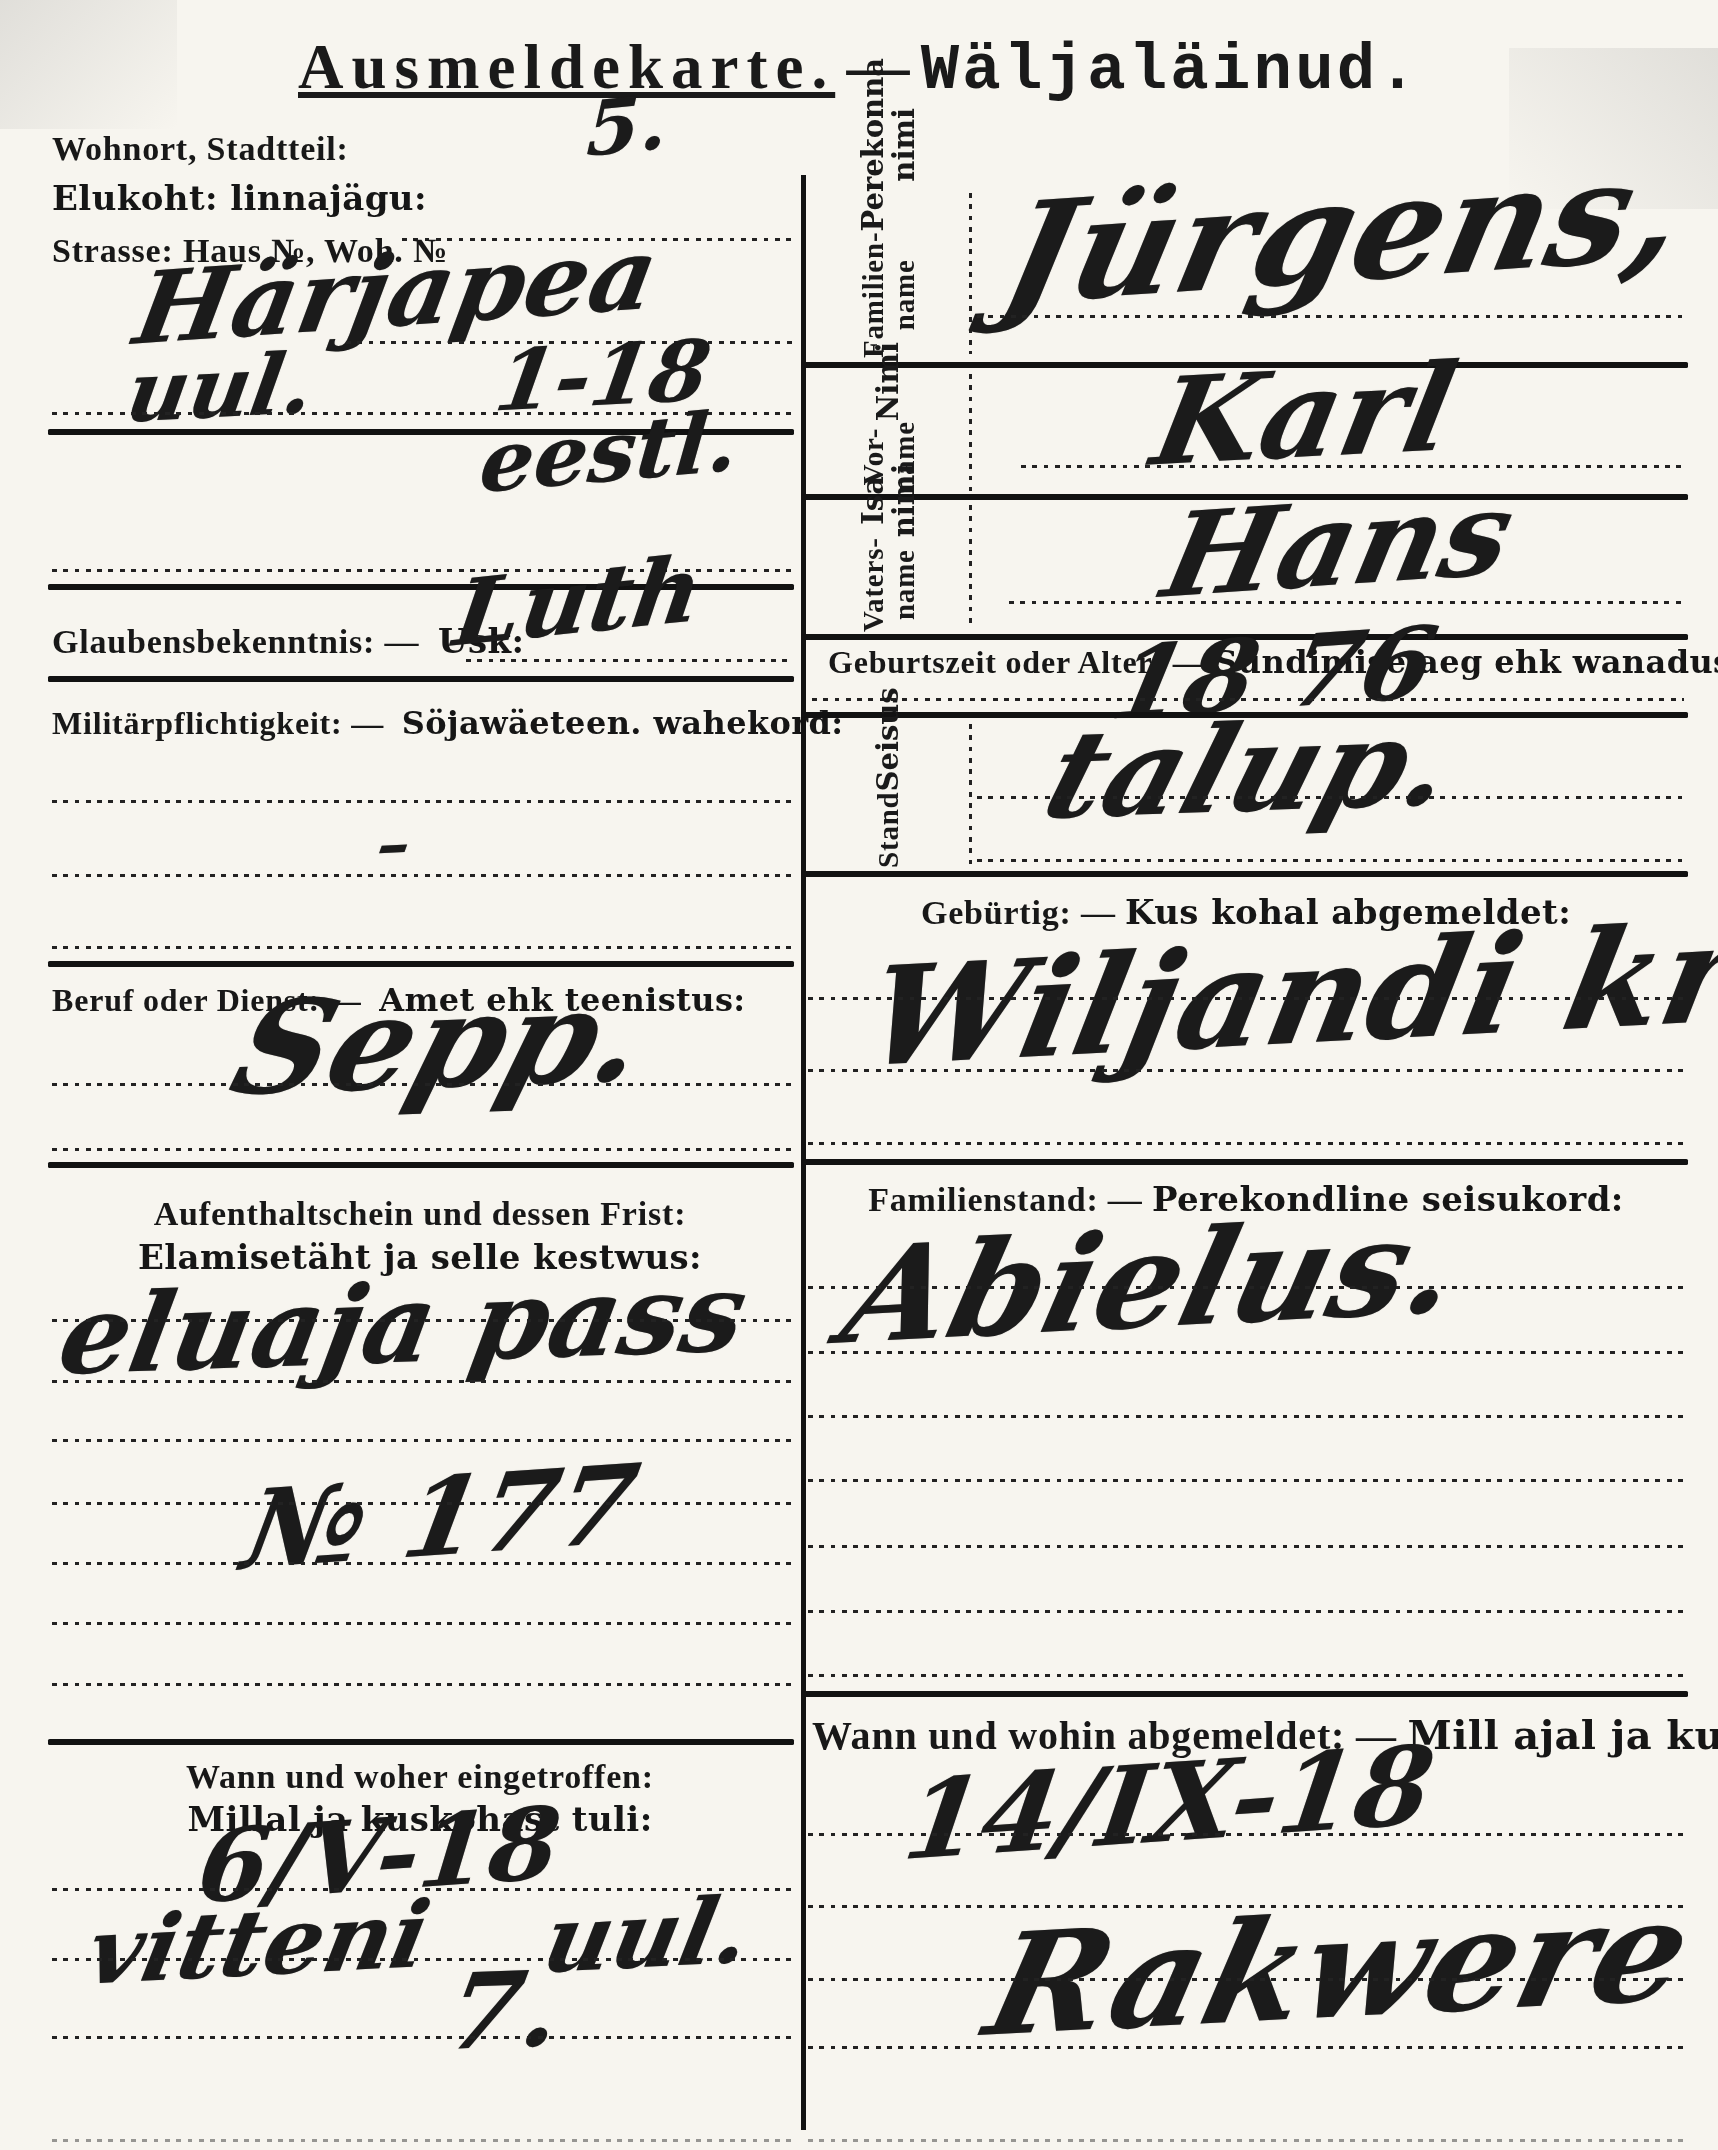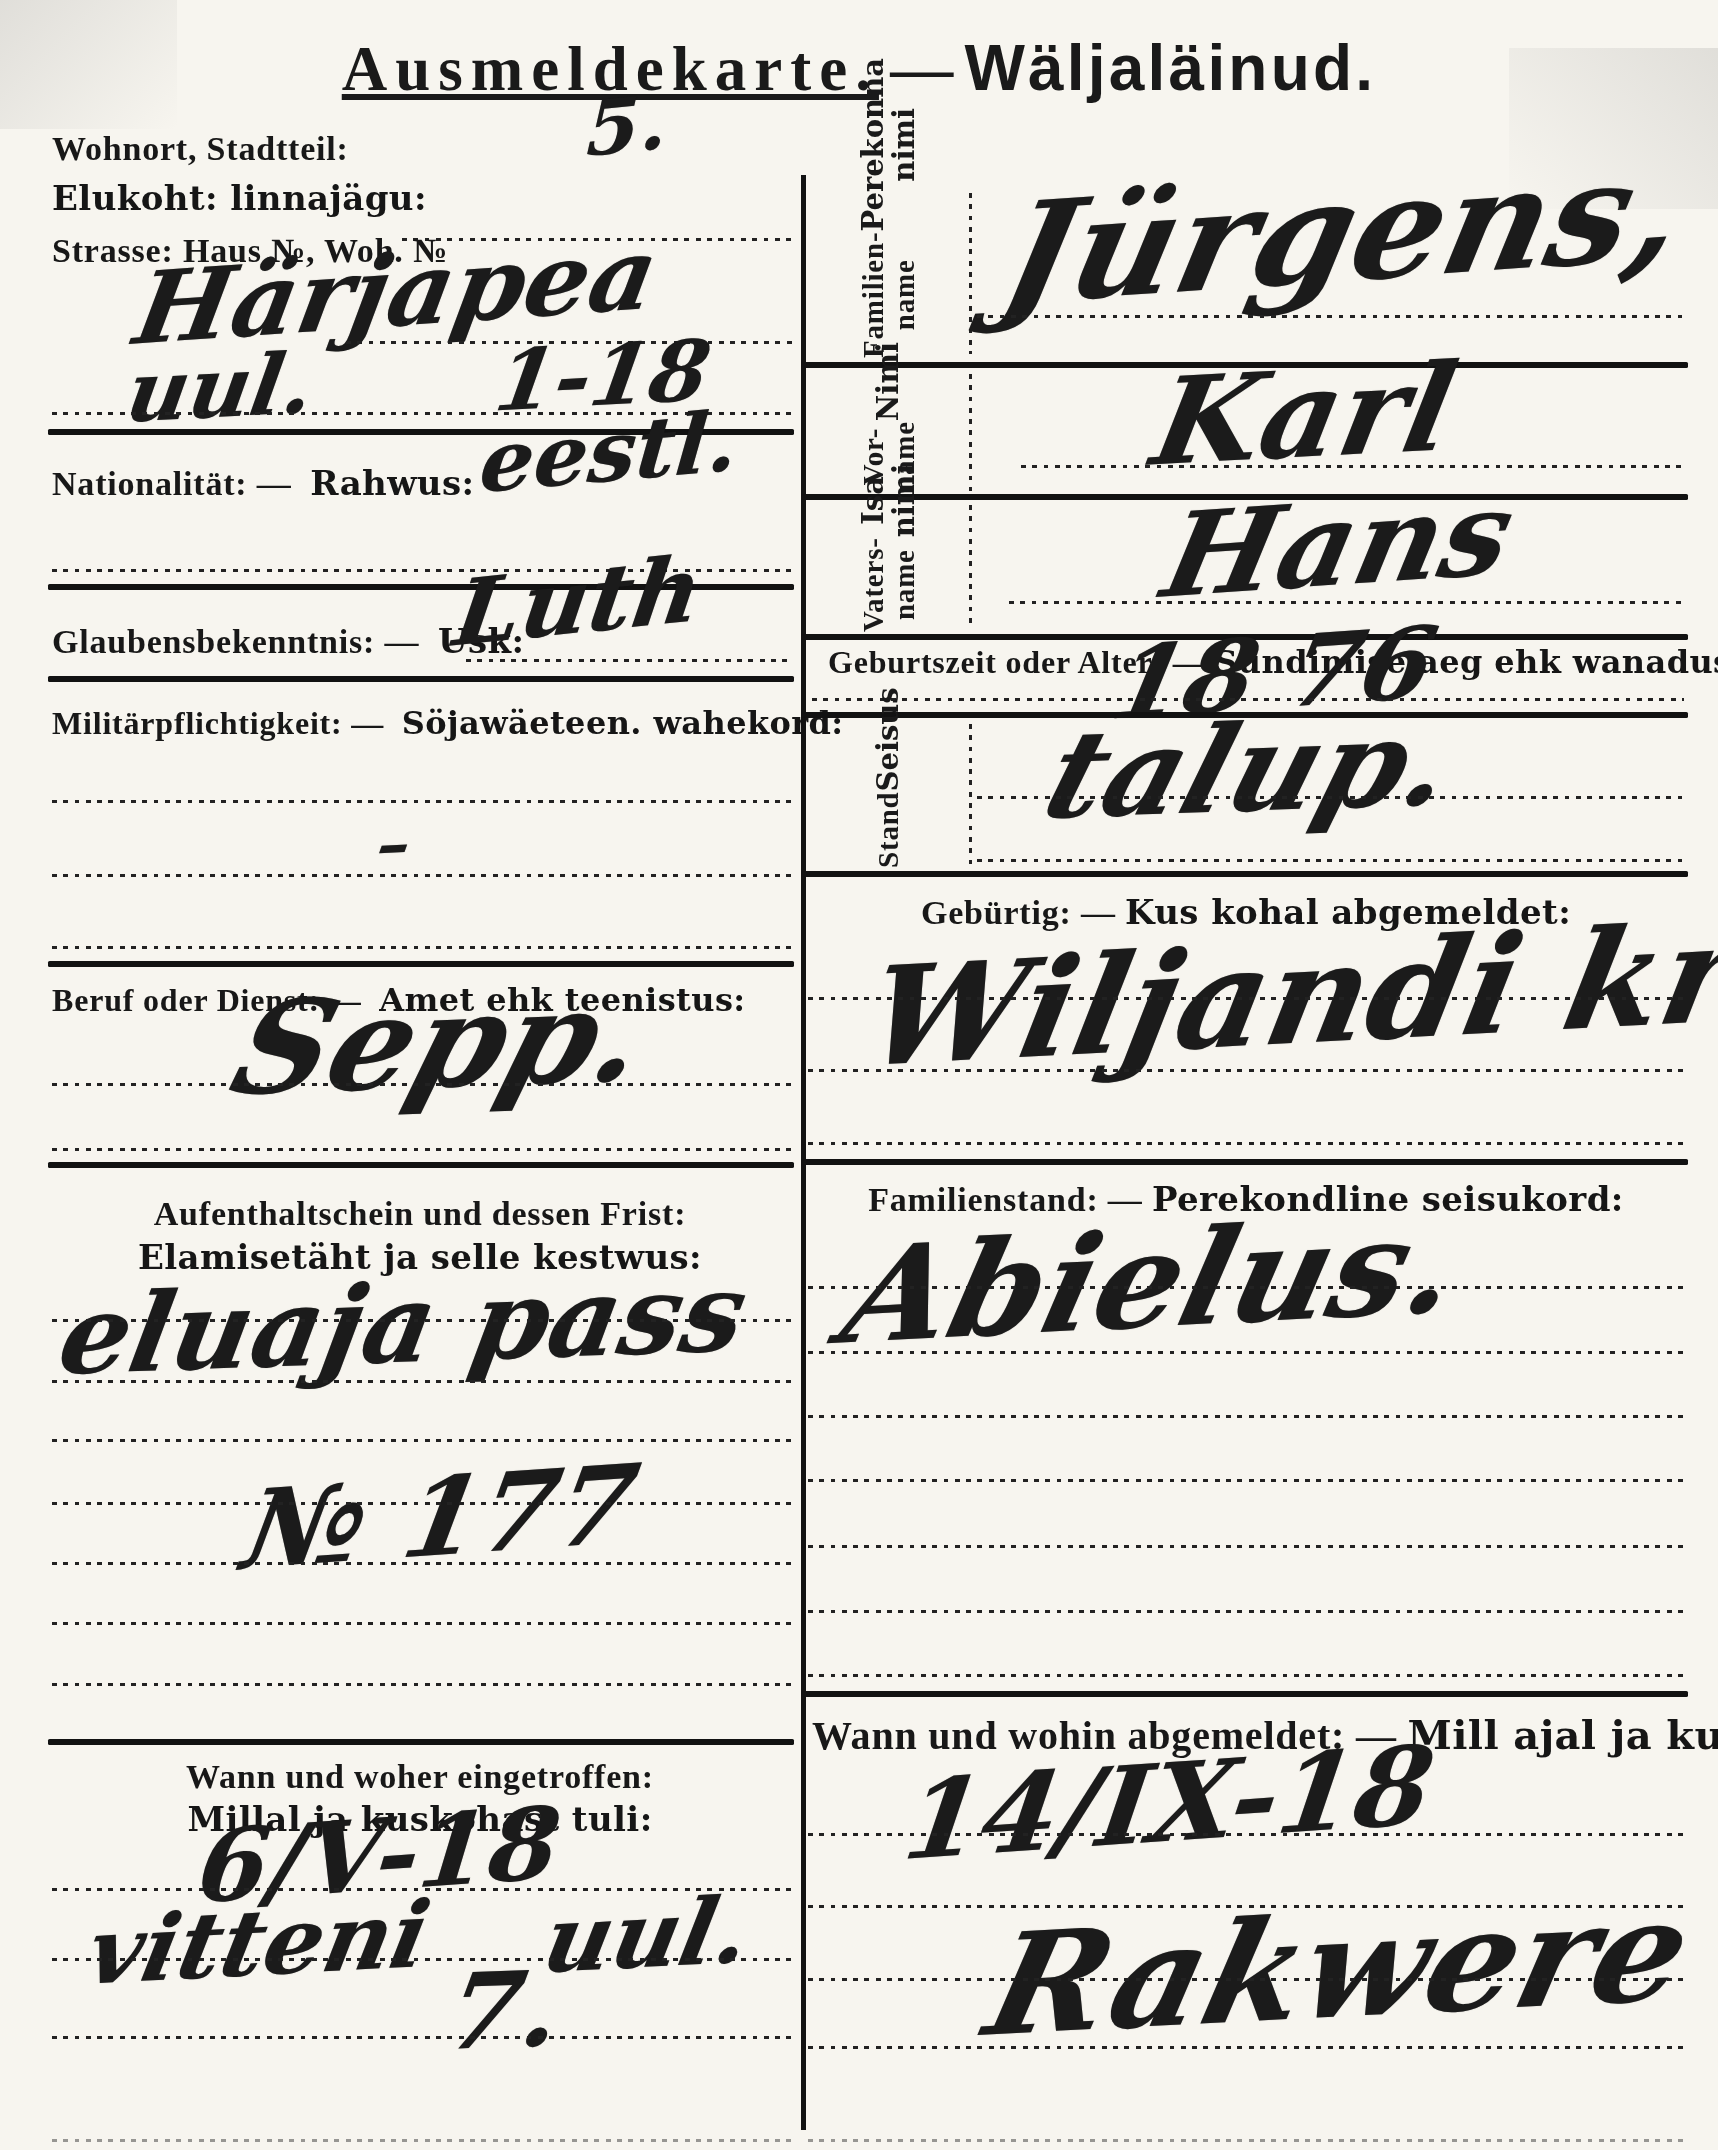--- a/index.html
+++ b/index.html
@@ -64,21 +64,21 @@
     font-size:29px;font-weight:600;
   }
   .rot .de{font-family:"Liberation Serif", serif;letter-spacing:0.8px;}
   .rot .et{font-family:"DejaVu Serif", serif;font-weight:700;}
   .title-wrap{
     position:absolute;left:0;top:31px;width:1718px;
     text-align:center;white-space:nowrap;
   }
   .title-de{font-family:"Liberation Serif", serif;font-weight:700;font-size:63px;letter-spacing:8px;text-decoration:underline;}
   .title-dash{font-family:"Liberation Serif", serif;font-weight:700;font-size:63px;padding:0 8px;}
-  .title-et{font-family:Liberation Sans, sans-serif;font-weight:800;font-size:64px;letter-spacing:3.2px;}
+  .title-et{font-family:Liberation Mono, monospace;font-weight:800;font-size:64px;letter-spacing:3.2px;}
   .faint{opacity:.45;}
   .crease{position:absolute;background:linear-gradient(135deg,rgba(120,120,120,.18),rgba(120,120,120,0));}
 </style>
 </head>
 <body>
 
 <div id="card">
 
   <div class="crease" style="left:0;top:0;width:177px;height:129px;"></div>
   <div class="crease" style="right:0;top:48px;width:209px;height:161px;transform:scaleX(-1);"></div>
@@ -95,21 +95,20 @@
   <div class="dot" style="left:402px;top:238px;width:390px;"></div>
 
   <div class="lbl" style="left:52px;top:232px;">Strasse:  Haus №, Woh. №</div>
   <div class="hw" style="left:141px;top:241px;font-size:100px;transform:skewX(-14deg) rotate(-4deg);">Härjapea</div>
   <div class="dot" style="left:346px;top:341px;width:446px;"></div>
   <div class="hw" style="left:129px;top:346px;font-size:84px;transform:skewX(-12deg) rotate(-3deg);">uul.</div>
   <div class="hw" style="left:498px;top:334px;font-size:84px;transform:skewX(-12deg) rotate(-3deg);">1-18</div>
   <div class="dot" style="left:52px;top:412px;width:740px;"></div>
   <div class="rule" style="left:48px;top:429px;width:746px;"></div>
 
-  <div class="lbl" style="left:52px;top:463px;"><span>Nationalität: —</span>&nbsp;&nbsp;<span class="frak inlinefrak">Rahwus:</span></div>
   <div class="hw" style="left:482px;top:410px;font-size:84px;transform:skewX(-10deg) rotate(-5deg);">eestl.</div>
   <div class="dot" style="left:52px;top:569px;width:740px;"></div>
   <div class="rule" style="left:48px;top:584px;width:746px;"></div>
 
   <div class="lbl" style="left:52px;top:621px;"><span>Glaubensbekenntnis: —</span>&nbsp;&nbsp;<span class="frak inlinefrak">Usk:</span></div>
   <div class="hw" style="left:458px;top:555px;font-size:92px;transform:skewX(-14deg) rotate(-6deg);">Luth</div>
   <div class="dot" style="left:466px;top:659px;width:326px;"></div>
   <div class="rule" style="left:48px;top:676px;width:746px;"></div>
 
   <div class="lbl" style="left:52px;top:704px;font-size:32px;"><span>Militärpflichtigkeit: —</span>&nbsp;&nbsp;<span class="frak inlinefrak">Söjawäeteen. wahekord:</span></div>

